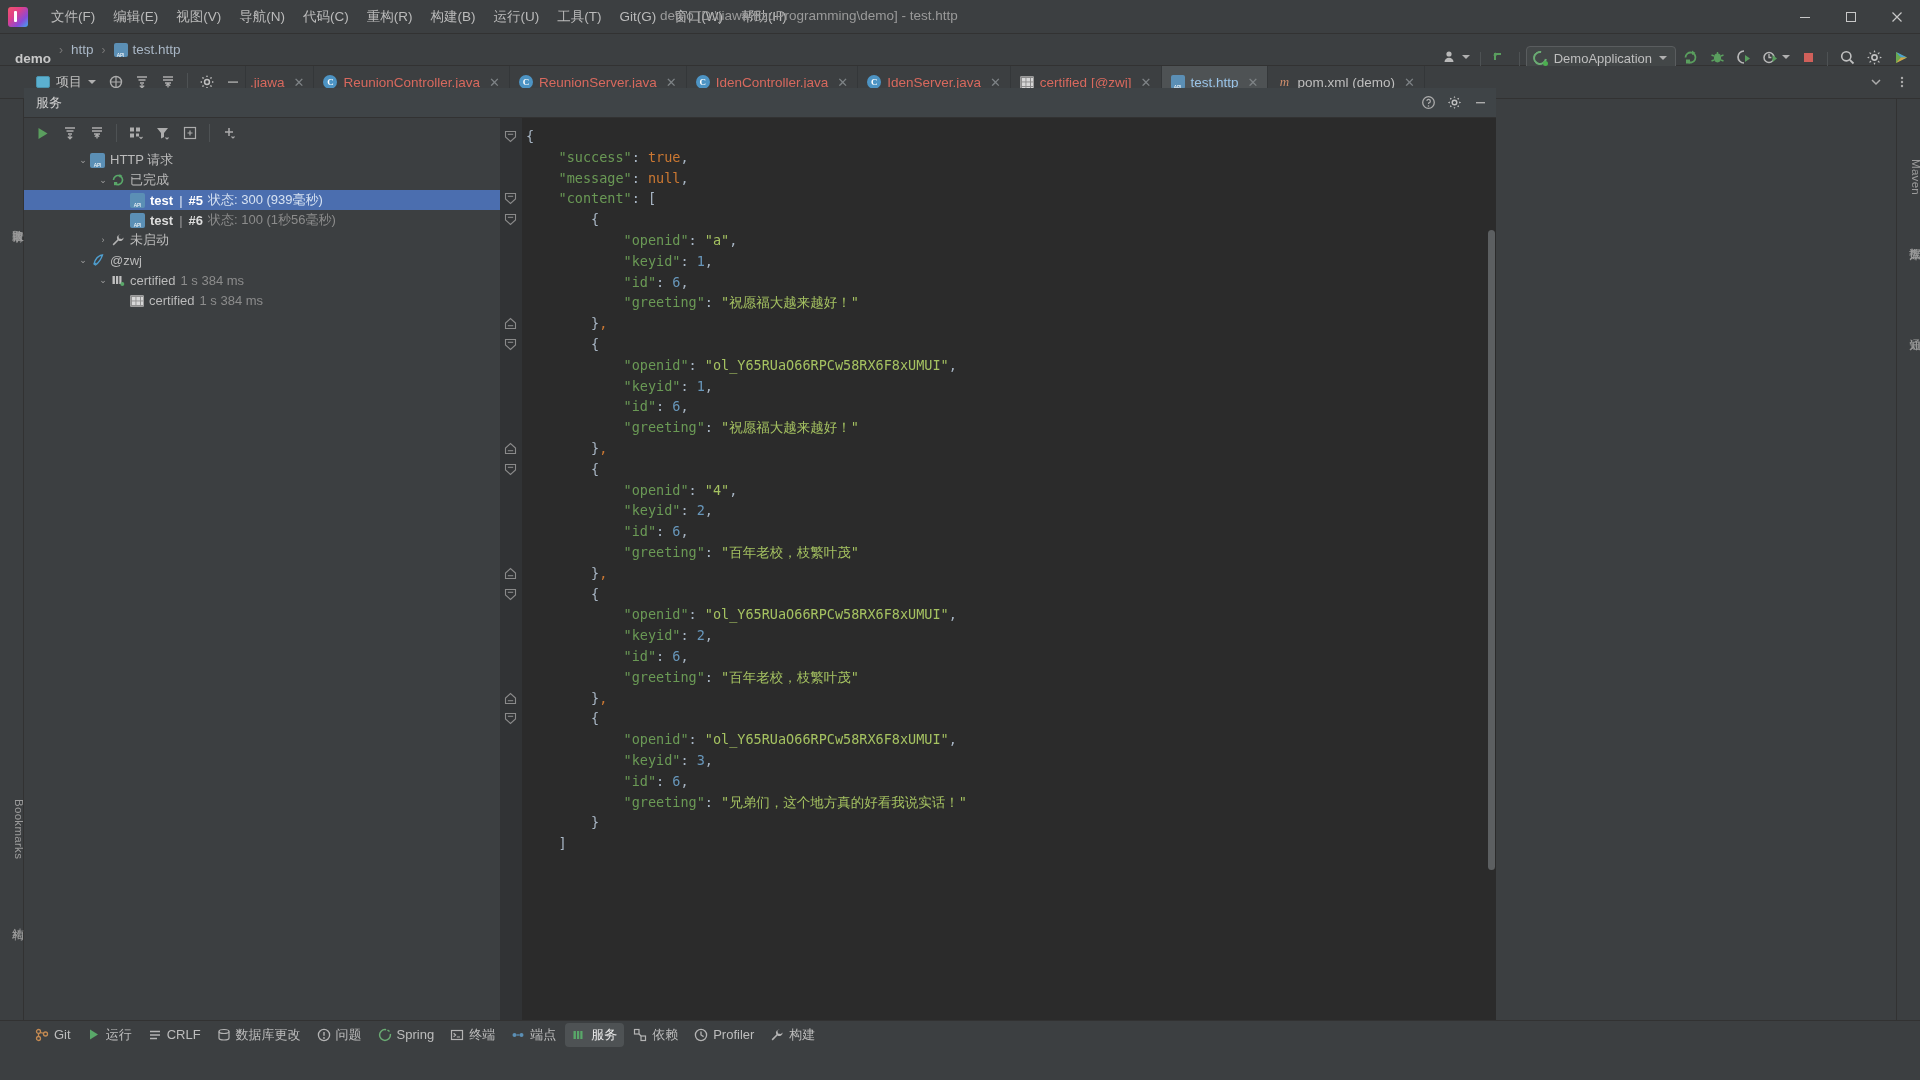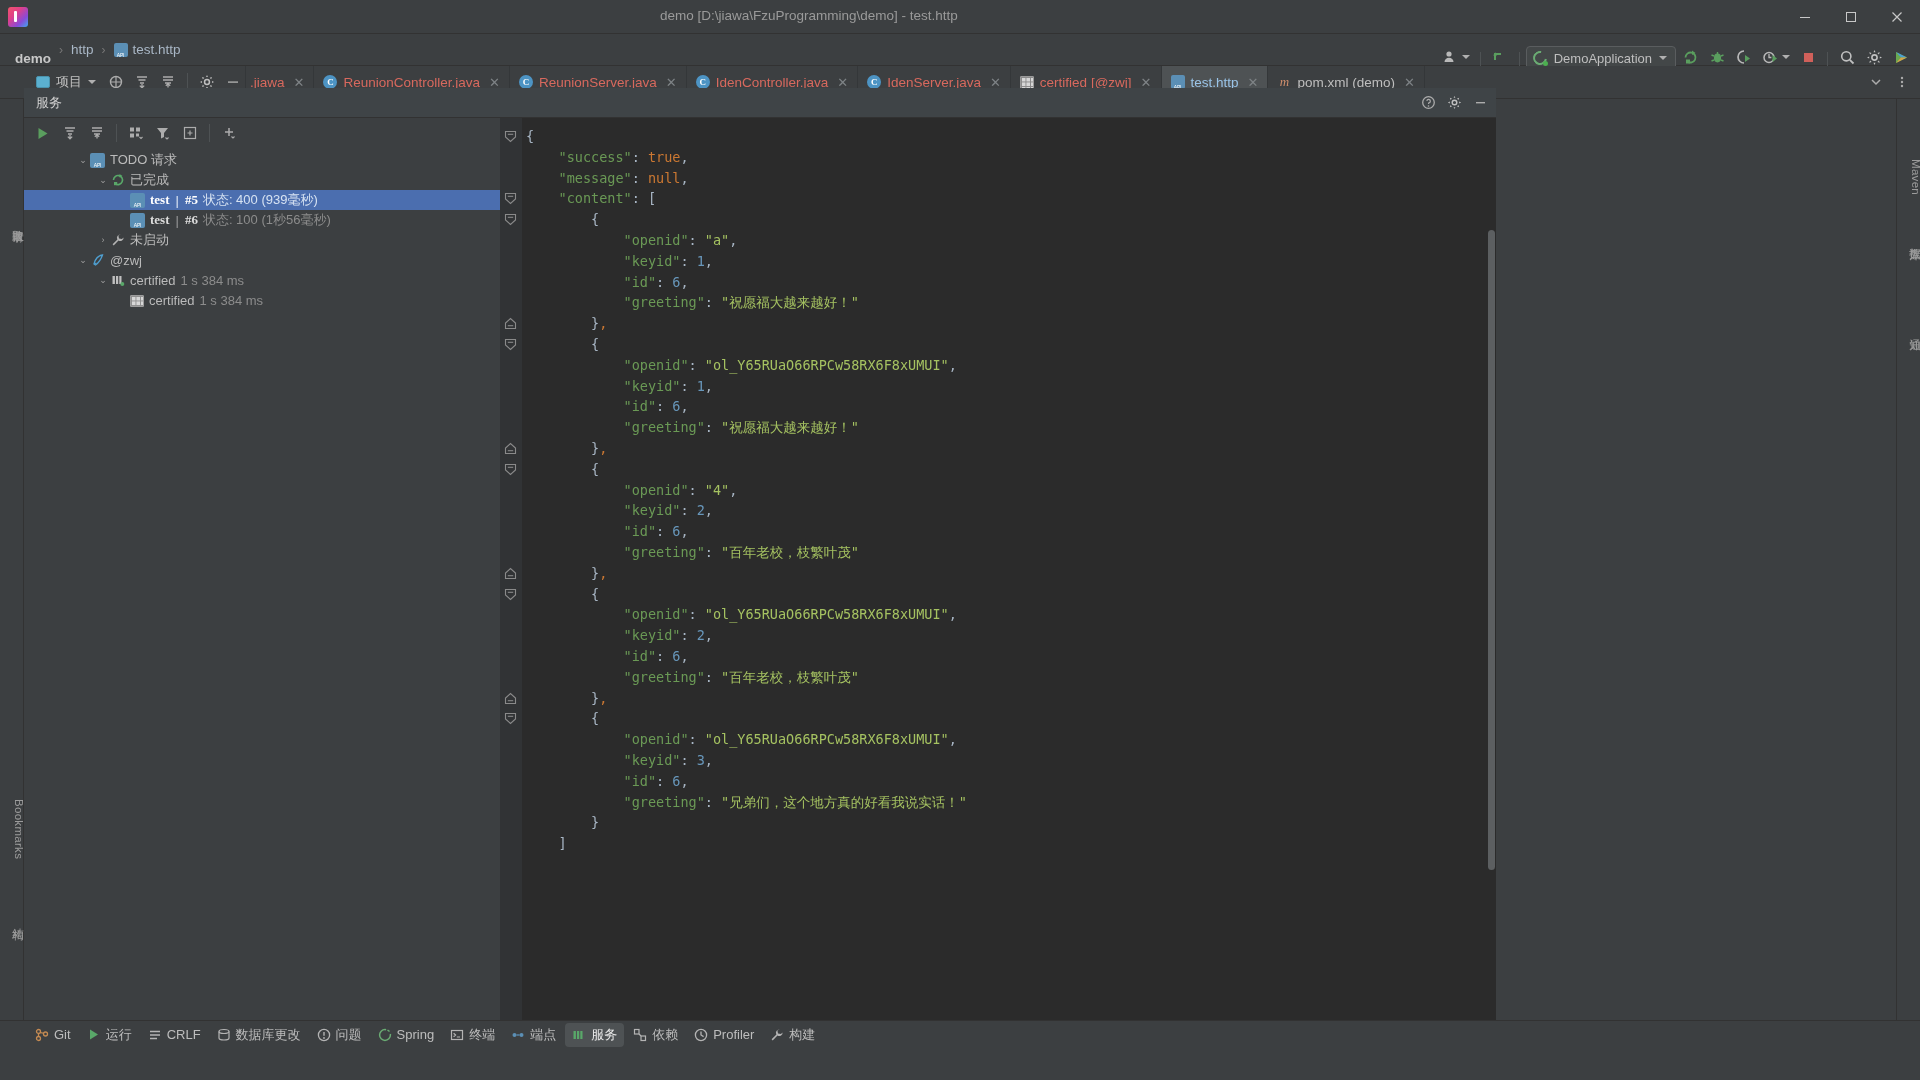--- a/index.html
+++ b/index.html
@@ -169,21 +169,21 @@
   .trow {
     display: flex; align-items: center; height: 20px; font-size: 13px;
     color: #bbbbbb; white-space: nowrap; padding-right: 6px;
   }
   .trow.sel { background: #4b6eaf; color: #ffffff; }
   .tw { width: 14px; flex: none; display: flex; align-items: center; justify-content: center;
         color: #a0a0a0; font-size: 9px; }
   .trow.sel .tw { color: #fff; }
   .ticon { width: 15px; height: 15px; flex: none; margin-right: 5px; position: relative; }
   .tlabel { font-size: 13px; }
-  .tlabel.b { font-weight: bold; color: #dcdcdc; font-family: Liberation Serif, serif; }
+  .tlabel.b { font-weight: bold; color: #dcdcdc; }
   .trow.sel .tlabel.b { color: #fff; }
   .tmeta { color: #8c8c8c; margin-left: 5px; font-size: 13px; }
   .trow.sel .tmeta { color: #d6e2f2; }
   .tbar { color: #9a9a9a; margin: 0 6px; }
   .trow.sel .tbar { color: #e0e8f5; }
 
   .ic-api { background: #5b8fb5; border-radius: 2px; }
   .ic-api::after{ content:"API"; position:absolute; left:0; bottom:0px; width:15px;
     font-size:5px; color:#fff; text-align:center; letter-spacing:-.2px; }
   .ic-run { color: #59a869; font-size: 13px; display: flex; align-items: center; justify-content: center; }
@@ -250,20 +250,34 @@
   .st-watermark { font-size: 12px; color: #5f6264; letter-spacing: .3px; }
   .sq { width: 12px; height: 12px; border: 1px solid #9b9b9b; border-radius: 2px; }
 </style>
 </head>
 <body>
 
 <div id="root">
 
   <div class="titlebar">
     <div class="app-logo"></div>
+    <div class="menubar">
+      <div class="menu-item">文件(F)</div>
+      <div class="menu-item">编辑(E)</div>
+      <div class="menu-item">视图(V)</div>
+      <div class="menu-item">导航(N)</div>
+      <div class="menu-item">代码(C)</div>
+      <div class="menu-item">重构(R)</div>
+      <div class="menu-item">构建(B)</div>
+      <div class="menu-item">运行(U)</div>
+      <div class="menu-item">工具(T)</div>
+      <div class="menu-item">Git(G)</div>
+      <div class="menu-item">窗口(W)</div>
+      <div class="menu-item">帮助(H)</div>
+    </div>
     <div class="win-title">demo [D:\jiawa\FzuProgramming\demo] - test.http</div>
     <div class="wincontrols">
       <div class="winbtn">
         <svg width="12" height="12" viewBox="0 0 12 12">
             <rect x="1" y="6" width="10" height="1" fill="#c8c8c8"></rect>
           </svg>
       </div>
       <div class="winbtn">
         <svg width="12" height="12" viewBox="0 0 12 12">
             <rect x="1.5" y="1.5" width="9" height="9" fill="none" stroke="#c8c8c8"></rect>
@@ -543,42 +557,42 @@
           <path d="M10.5 11.5 L12 13 L13.5 11.5" stroke="#acacac" stroke-width="1.1" fill="none"></path>
         </svg>
     </div>
   </div>
 
   <div class="svc-tree">
 
     <div class="trow" style="padding-left:52px">
       <span class="tw">⌄</span>
       <span class="ticon ic-api"></span>
-      <span class="tlabel">TODO 请求</span>
+      <span class="tlabel">HTTP 请求</span>
     </div>
 
     <div class="trow" style="padding-left:72px">
       <span class="tw">⌄</span>
       <span class="ticon ic-run">
         <svg width="14" height="14" viewBox="0 0 14 14">
             <path d="M2.5 7a4.5 4.5 0 1 1 2 3.8" stroke="#59a869" stroke-width="1.6" fill="none"></path>
             <path d="M8.5 1 L11.5 3 L8.5 4.6 Z" fill="#59a869"></path>
             <rect x="3" y="9" width="3.2" height="3.2" fill="#59a869"></rect>
           </svg>
       </span>
       <span class="tlabel">已完成</span>
     </div>
 
     <div class="trow sel" style="padding-left:92px">
       <span class="tw"></span>
       <span class="ticon ic-api"></span>
       <span class="tlabel b">test</span>
       <span class="tbar">|</span>
       <span class="tlabel b">#5</span>
-      <span class="tmeta">状态: 400 (939毫秒)</span>
+      <span class="tmeta">状态: 300 (939毫秒)</span>
     </div>
 
     <div class="trow" style="padding-left:92px">
       <span class="tw"></span>
       <span class="ticon ic-api"></span>
       <span class="tlabel b">test</span>
       <span class="tbar">|</span>
       <span class="tlabel b">#6</span>
       <span class="tmeta">状态: 100 (1秒56毫秒)</span>
     </div>

